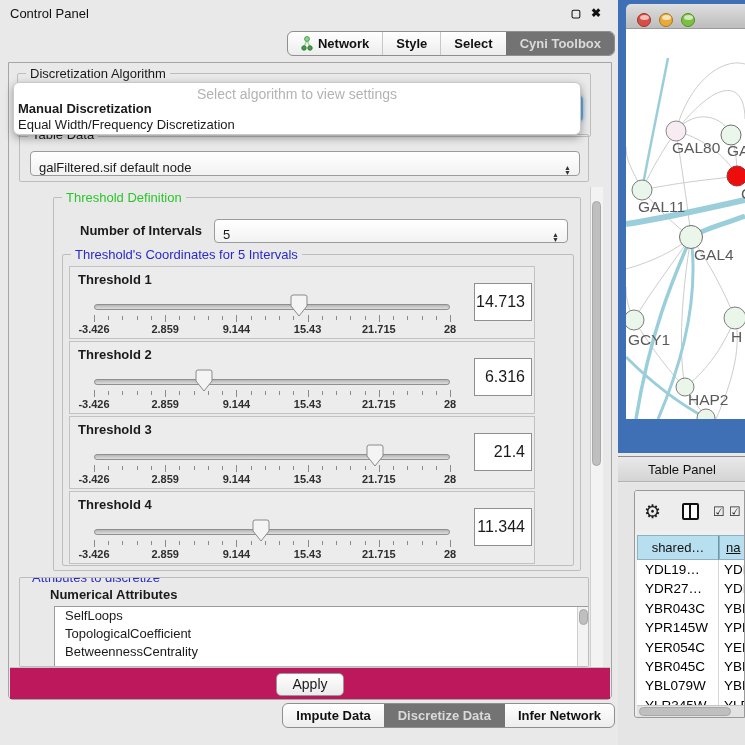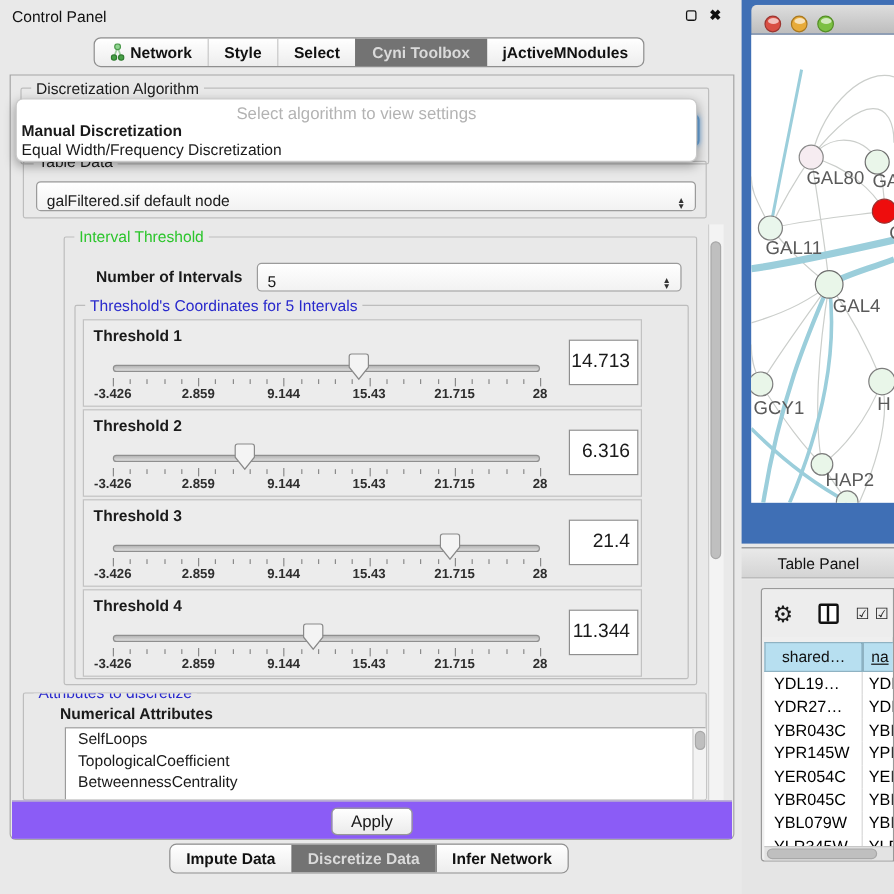--- a/index.html
+++ b/index.html
@@ -7,21 +7,21 @@
   body { font-family:"Liberation Sans", sans-serif; background:#e9e9e9; color:#1a1a1a; }
   .stage { position:relative; width:745px; height:656px; background:#e9e9e9; }
 
   
   .left-win { position:absolute; left:0; top:0; width:615px; height:745px; background:#e9e9e9; }
   .cp-title { position:absolute; left:10px; top:6px; font-size:13px; color:#111; }
   .win-btn { position:absolute; top:5px; width:16px; height:16px; font-size:12px; font-weight:bold; color:#111; text-align:center; line-height:16px; cursor:default; }
   .btn-float { left:568px; font-size:11px; }
   .btn-close { left:588px; }
 
-  .tabbar { position:absolute; left:0; width:615px; display:flex; justify-content:center; }
+  .tabbar { position:absolute; left:0; width:615px; display:flex; justify-content:flex-end; }
   .tabbar-top { top:31px; }
   .tabbar-bottom { top:703px; }
   .tabset { display:flex; align-items:stretch; background:linear-gradient(#ffffff,#ededed); border:1px solid #8f8f8f; border-radius:6px; overflow:hidden; height:25px; }
   .tab { display:flex; align-items:center; gap:5px; padding:0 13px; font-size:13px; font-weight:bold; color:#111; border-left:1px solid #c7c7c7; white-space:nowrap; }
   .tab:first-child { border-left:none; }
   .tab.selected { background:#737373; color:#dadada; border-left-color:#737373; }
   .tab.selected + .tab { border-left-color:#737373; }
 
   .main-panel { position:absolute; left:8px; top:62px; width:604px; height:638px; background:#e9e9e9; border:1px solid #a5a5a5; border-radius:0 0 5px 5px; }
 
@@ -53,21 +53,21 @@
   .tick-labels { position:absolute; left:0; top:56px; width:356px; height:12px; }
   .tick-label { position:absolute; transform:translateX(-50%); font-size:11px; font-weight:bold; color:#2e2e2e; white-space:nowrap; }
   .thr-value { position:absolute; left:404px; top:16px; width:58px; height:38px; background:#fff; border:1px solid #8f8f8f; font-size:16px; text-align:right; line-height:36px; padding-right:6px; }
 
   .attr-label { position:absolute; font-size:13px; font-weight:bold; }
   .listbox { position:absolute; background:#fff; border:1px solid #9b9b9b; overflow:hidden; }
   .listbox .item { font-size:13px; padding-left:10px; height:18px; line-height:18px; }
   .vsb { position:absolute; background:#f3f3f3; border-left:1px solid #cfcfcf; }
   .vsb .thumbv { position:absolute; left:1px; width:9px; background:#bfbfbf; border:1px solid #a8a8a8; border-radius:5px; }
 
-  .apply-strip { position:absolute; left:1px; right:1px; top:604px; height:32px; background:#8b5cf6; border-top:1px solid #c6c6c6; }
+  .apply-strip { position:absolute; left:1px; right:1px; top:604px; height:32px; background:#be185d; border-top:1px solid #c6c6c6; }
   .apply-btn { position:absolute; left:50%; transform:translateX(-50%); top:5px; width:68px; height:23px; background:linear-gradient(#ffffff,#ebebeb); border:1px solid #979797; border-radius:5px; font-size:14px; text-align:center; line-height:21px; }
 
   
   .net-win { position:absolute; left:618px; top:0; width:127px; height:453px; background:#3f6fb5; }
   .net-titlebar { position:absolute; left:8px; top:4px; right:0; height:25px; background:linear-gradient(#dedede,#bdbdbd); border-radius:5px 0 0 0; border-bottom:1px solid #9a9a9a; }
   .light { position:absolute; top:9px; width:14px; height:14px; border-radius:50%; }
   .light i { position:absolute; left:2px; top:1px; width:9px; height:5px; background:rgba(255,255,255,0.65); border-radius:50%; }
   .light-red { left:11px; background:#d94f44; border:1px solid #9c3530; }
   .light-yellow { left:33px; background:#e8ab39; border:1px solid #a9781e; }
   .light-green { left:55px; background:#7cc043; border:1px solid #548f26; }
@@ -118,23 +118,20 @@
         </div>
         <div class="tab">
             <span>Style</span>
           </div>
         <div class="tab">
             <span>Select</span>
           </div>
         <div class="tab selected">
             <span>Cyni Toolbox</span>
           </div>
-        <div class="tab">
-            <span>jActiveMNodules</span>
-          </div>
       </div>
     </div>
 
     <div class="main-panel">
 
       <div class="group" style="left:8px; top:10px; width:574px; height:64px;">
         <span class="legend">Discretization Algorithm</span>
       </div>
       <div class="algo-combo-focus" style="left:16px; top:32px; width:558px;"></div>
 
@@ -145,21 +142,21 @@
           <span class="spin">
               <span>▲</span>
               <span>▼</span>
             </span>
         </div>
       </div>
 
       <div style="position:absolute; left:6px; top:124px; width:580px; height:480px;">
 
         <div class="group" style="left:38px; top:10px; width:528px; height:374px;">
-          <span class="legend green">Interval Threshold</span>
+          <span class="legend green">Threshold Definition</span>
 
           <span class="attr-label" style="position:absolute; left:26px; top:25px;">Number of Intervals</span>
           <div class="combo" style="left:160px; top:21px; width:354px; height:24px;">
             <span>5</span>
             <span class="spin">
                 <span>▲</span>
                 <span>▼</span>
               </span>
           </div>
 

